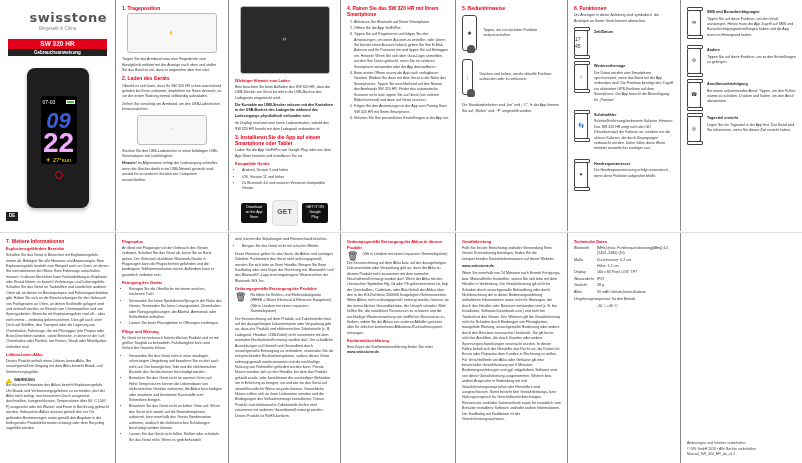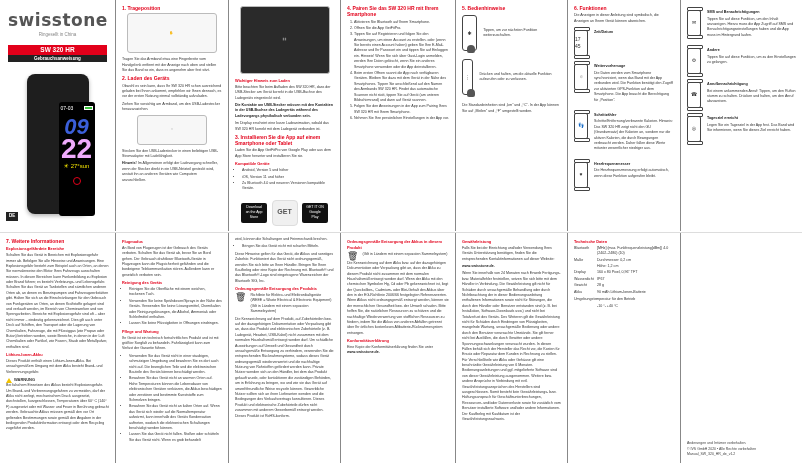--- a/index.html
+++ b/index.html
@@ -10,26 +10,26 @@
 .sheet.bottom{top:232px;border-top:1px solid #ddd}
 .col{position:absolute;top:0;height:100%;padding:4px 6px 2px 6px;overflow:hidden}
 .col.sep{border-left:1px solid #888}
 h2{color:#e2001a;font-size:5px;font-weight:bold;line-height:1.25;margin:1px 0 2px}
 h3{color:#e2001a;font-size:3.9px;font-weight:bold;margin:2px 0 1px}
 h4{font-size:3.7px;font-weight:bold;color:#222;margin:0 0 1px}
 p{margin:0 0 2px}
 ul,ol{margin:0 0 2px 7px}
 li{margin-bottom:1px}
 b{color:#222}
-.logo{text-align:right;font-size:17px;font-weight:bold;color:#555;letter-spacing:0.5px;margin-top:8px;font-family:"DejaVu Sans",sans-serif}
+.logo{text-align:right;font-size:13px;font-weight:bold;color:#555;letter-spacing:0.5px;margin-top:8px;font-family:"DejaVu Sans",sans-serif}
 .tag{text-align:center;font-size:4.5px;color:#888;margin-top:-2px}
 .redbar{margin-top:7px;background:#e2001a;color:#fff;text-align:center;font-weight:bold;font-size:6.5px;height:10px;line-height:10px}
 .blackbar{background:#222;color:#fff;text-align:center;font-weight:bold;font-size:4.5px;height:7px;line-height:7px}
 .band{position:relative;width:62px;height:140px;margin:12px auto 0;background:#1e1e1e;border-radius:8px;box-shadow:0 2px 4px rgba(0,0,0,.3)}
-.screen{position:absolute;left:32px;top:28px;width:36px;height:114px;background:#000;border-radius:3px;text-align:center;color:#fff}
+.screen{position:absolute;left:14px;top:28px;width:36px;height:68px;background:#000;border-radius:3px;text-align:center;color:#fff}
 .screen .top{font-size:5px;margin-top:3px;text-align:left;padding-left:2px}
 .screen .batt{position:absolute;right:2px;top:4px;width:9px;height:4px;background:#3ac33a;border:1px solid #fff}
 .screen .hh{font-size:22px;font-weight:bold;color:#3b5fd9;line-height:22px;margin-top:3px;font-style:italic}
 .screen .mm{font-size:28px;font-weight:bold;color:#f0abfc;line-height:22px}
 .screen .wx{font-size:6px;color:#f0e000;margin-top:2px}
 .screen .ring{width:8px;height:8px;border:1px solid #e2001a;border-radius:50%;margin:6px auto 0}
 .lang{position:absolute;left:6px;bottom:10px;background:#222;color:#fff;font-size:4.5px;font-weight:bold;padding:1px 3px}
 .illus{border:1px solid #bbb;border-radius:3px;background:#f7f7f7;margin:2px auto 4px;display:flex;align-items:center;justify-content:center;color:#999;font-size:3.5px}
 .devicon{width:14px;height:26px;border:1px solid #444;border-radius:2px;display:flex;align-items:center;justify-content:center;font-size:5px;color:#333;flex:0 0 auto;position:relative}
 .devicon:before,.devicon:after{content:"";position:absolute;left:-1px;width:14px;height:2px;border:1px solid #444;border-radius:1px}

